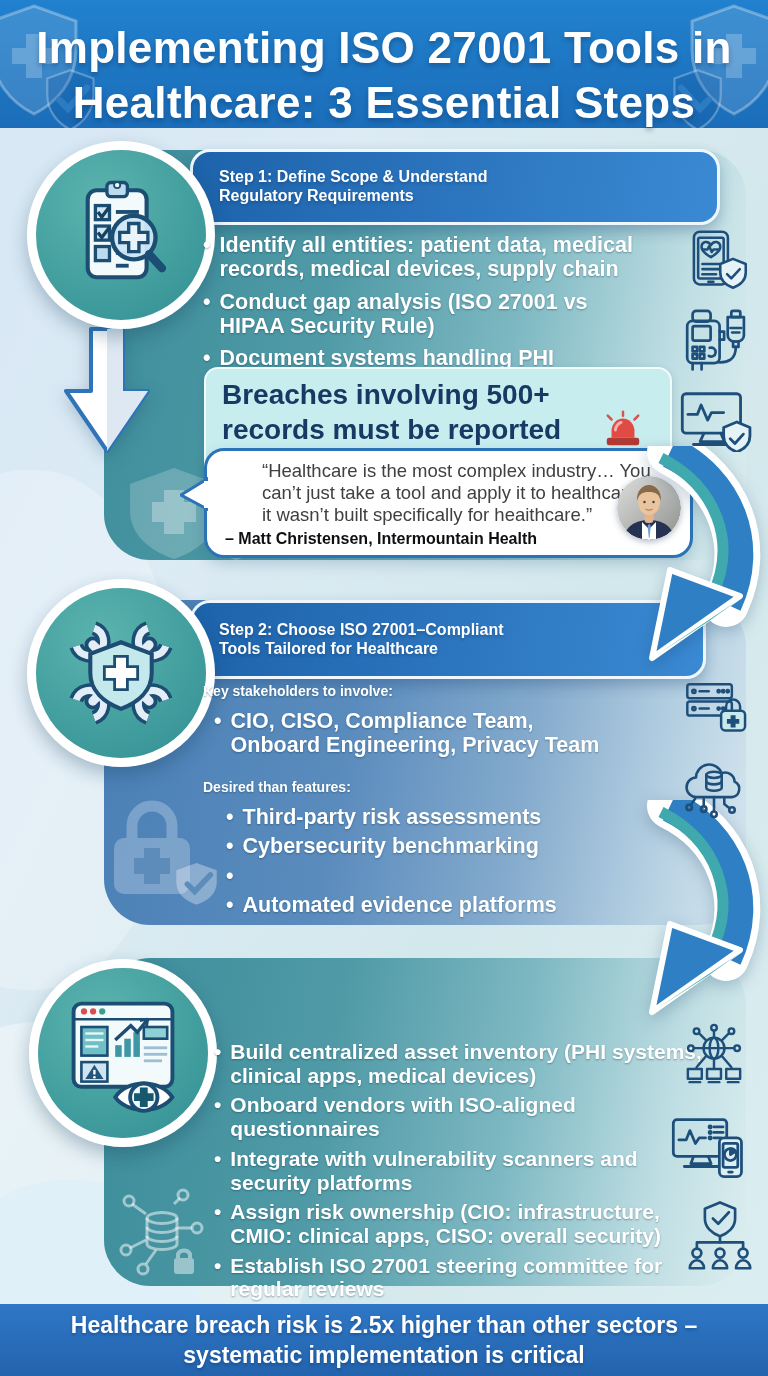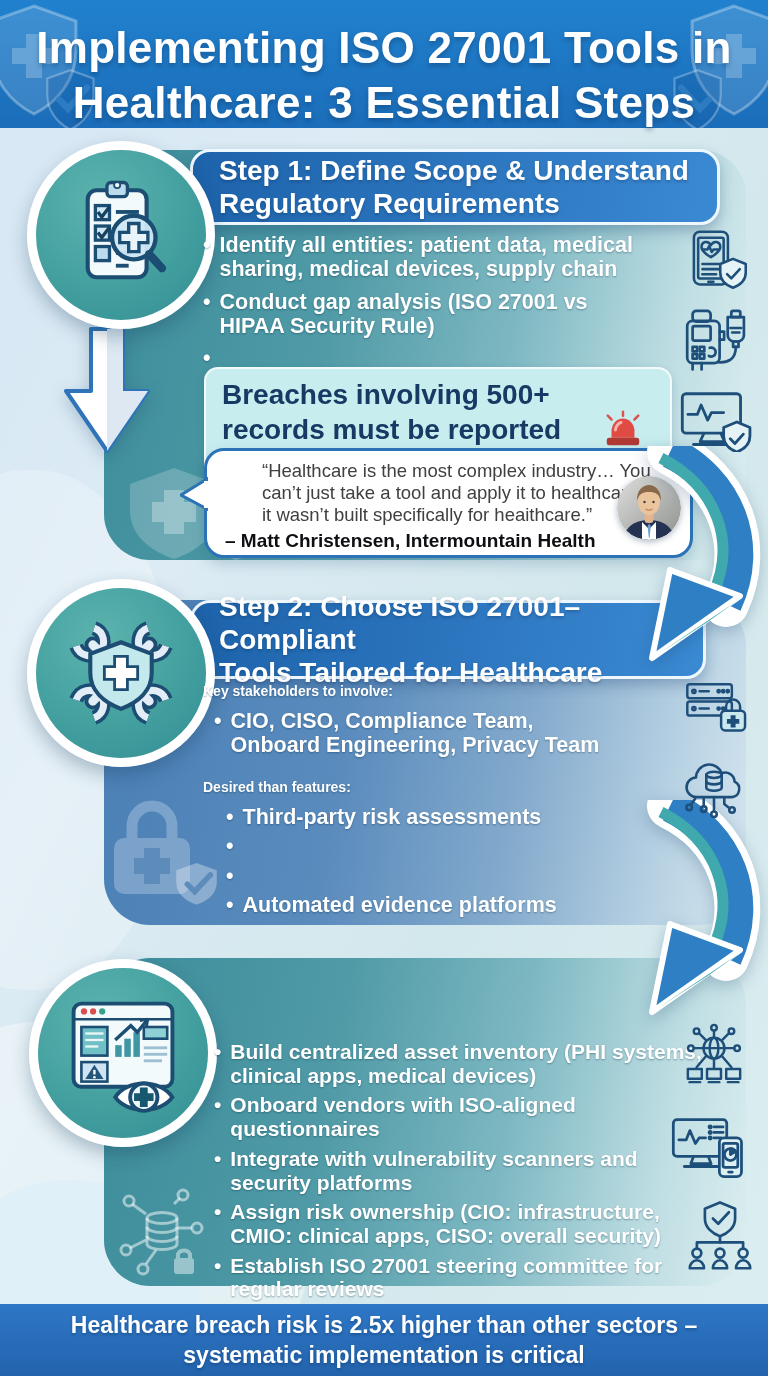--- a/index.html
+++ b/index.html
@@ -26,21 +26,21 @@
   .panel{border-radius:46px;}
   .panel.teal{background:linear-gradient(100deg,#3d8d9b 0%,#4f9aa6 35%,#7db8c2 62%,#bfdee3 85%,#dceef0 100%);}
   .panel.blue{background:linear-gradient(100deg,#4a80b6 0%,#5a8bbd 38%,#85abcd 65%,#bcd5e5 88%,#d6e6ef 100%);}
   .s1-panel{left:104px;top:150px;width:642px;height:410px;}
   .s2-panel{left:104px;top:600px;width:642px;height:325px;}
   .s3-panel{left:104px;top:958px;width:642px;height:328px;}
 
   
   .bar{background:linear-gradient(100deg,#1d63ab 0%,#2d77c0 55%,#3a8ad3 100%);
        border:3px solid #eef7fd;border-radius:20px;color:#fff;display:flex;align-items:center;
-       padding:0 26px;font-weight:700;font-size:28px;line-height:1.18;white-space:pre-line;
+       padding:0 26px;font-weight:700;font-size:16px;line-height:1.18;white-space:pre-line;
        box-shadow:0 6px 14px rgba(20,60,110,.3);text-shadow:0 2px 3px rgba(10,40,80,.3);}
   .s1-bar{left:190px;top:149px;width:472px;height:70px;}
   .s2-bar{left:190px;top:600px;width:458px;height:73px;}
   .s3-bar{left:190px;top:960px;width:472px;height:70px;}
 
   
   .circle{width:170px;height:170px;border-radius:50%;border:9px solid #fff;
           background:radial-gradient(circle at 38% 30%,#5cb3ae 0%,#43a09f 55%,#328c92 100%);
           box-shadow:0 8px 18px rgba(20,60,90,.3);display:flex;align-items:center;justify-content:center;}
   .c1{left:27px;top:141px;}
@@ -66,21 +66,21 @@
   
   .callout{left:204px;top:367px;width:438px;background:#c8edef;border:2px solid rgba(255,255,255,.75);
            border-radius:14px;box-shadow:0 3px 8px rgba(30,80,110,.2);display:flex;align-items:center;
            gap:8px;padding:9px 10px 9px 16px;}
   .callout-text{color:#163a63;font-weight:700;font-size:28px;line-height:1.24;width:372px;}
 
   
   .bubble{left:204px;top:448px;width:489px;height:110px;background:#fff;border:3px solid #2b73b6;
           border-radius:20px;box-shadow:0 6px 14px rgba(30,80,120,.22);padding:9px 10px 6px 18px;box-sizing:border-box;}
   .quote-text{color:#404040;font-size:18.5px;line-height:1.2;width:400px;font-weight:400;margin-left:37px;}
-  .attr{font-weight:700;color:#0e0f12;font-size:19px;margin-top:3px;}
+  .attr{font-weight:700;color:#0e0f12;font-size:16px;margin-top:3px;}
   .tail{left:180px;top:477px;}
   .photo{left:617px;top:476px;width:64px;height:64px;border-radius:50%;overflow:hidden;
          box-shadow:0 2px 6px rgba(30,60,90,.35);}
 
   .shadowed{filter:drop-shadow(0 5px 8px rgba(20,60,100,.25));}
   .wm{opacity:1;}
 </style>
 </head>
 <body>
 
@@ -219,28 +219,29 @@
         <circle cx="28" cy="68.6" r="1" fill="#fff"></circle>
       <path d="M44 84 C53 70 79 70 88 84 C79 97 53 97 44 84 Z" fill="#ffffff" stroke="#1c4d72" stroke-width="3"></path>
       <circle cx="66" cy="84" r="10.5" fill="#eef8fa" stroke="#1c4d72" stroke-width="3"></circle>
       <path d="M63 76.5 h6 v4.5 h4.5 v6 h-4.5 v4.5 h-6 v-4.5 h-4.5 v-6 h4.5 z" fill="#17586e"></path>
     </svg>
   </div>
 
   <ul class="abs bul s1-bullets">
     <li>
         <span class="dot">•</span>
-        <span>Identify all entities: patient data, medical sharing, medical devices, supply chain</span>
+        <span>Identify all entities: patient data, medical records, medical devices, supply chain</span>
       </li>
     <li>
         <span class="dot">•</span>
         <span>Conduct gap analysis (ISO 27001 vs HIPAA Security Rule)</span>
       </li>
     <li>
         <span class="dot">•</span>
+        <span>Document systems handling PHI</span>
       </li>
   </ul>
 
   <div class="abs callout">
     <div class="callout-text">Breaches involving 500+ records must be reported to HHS OCR within 60 days</div>
     <svg width="42" height="40" viewBox="0 0 44 40">
       <g stroke="#d9534f" stroke-width="2.6" stroke-linecap="round">
         <line x1="22" y1="5" x2="22" y2="1"></line>
           <line x1="10" y1="9" x2="6" y2="5"></line>
           <line x1="34" y1="9" x2="38" y2="5"></line>
@@ -293,20 +294,21 @@
       </li>
   </ul>
   <div class="subhead s2-feat-head abs">Desired than features:</div>
   <ul class="abs bul s2-feats">
     <li>
         <span class="dot">•</span>
         <span>Third-party risk assessments</span>
       </li>
     <li>
         <span class="dot">•</span>
+        <span>Cybersecurity benchmarking</span>
       </li>
     <li>
         <span class="dot">•</span>
       </li>
     <li>
         <span class="dot">•</span>
         <span>Automated evidence platforms</span>
       </li>
   </ul>
 

